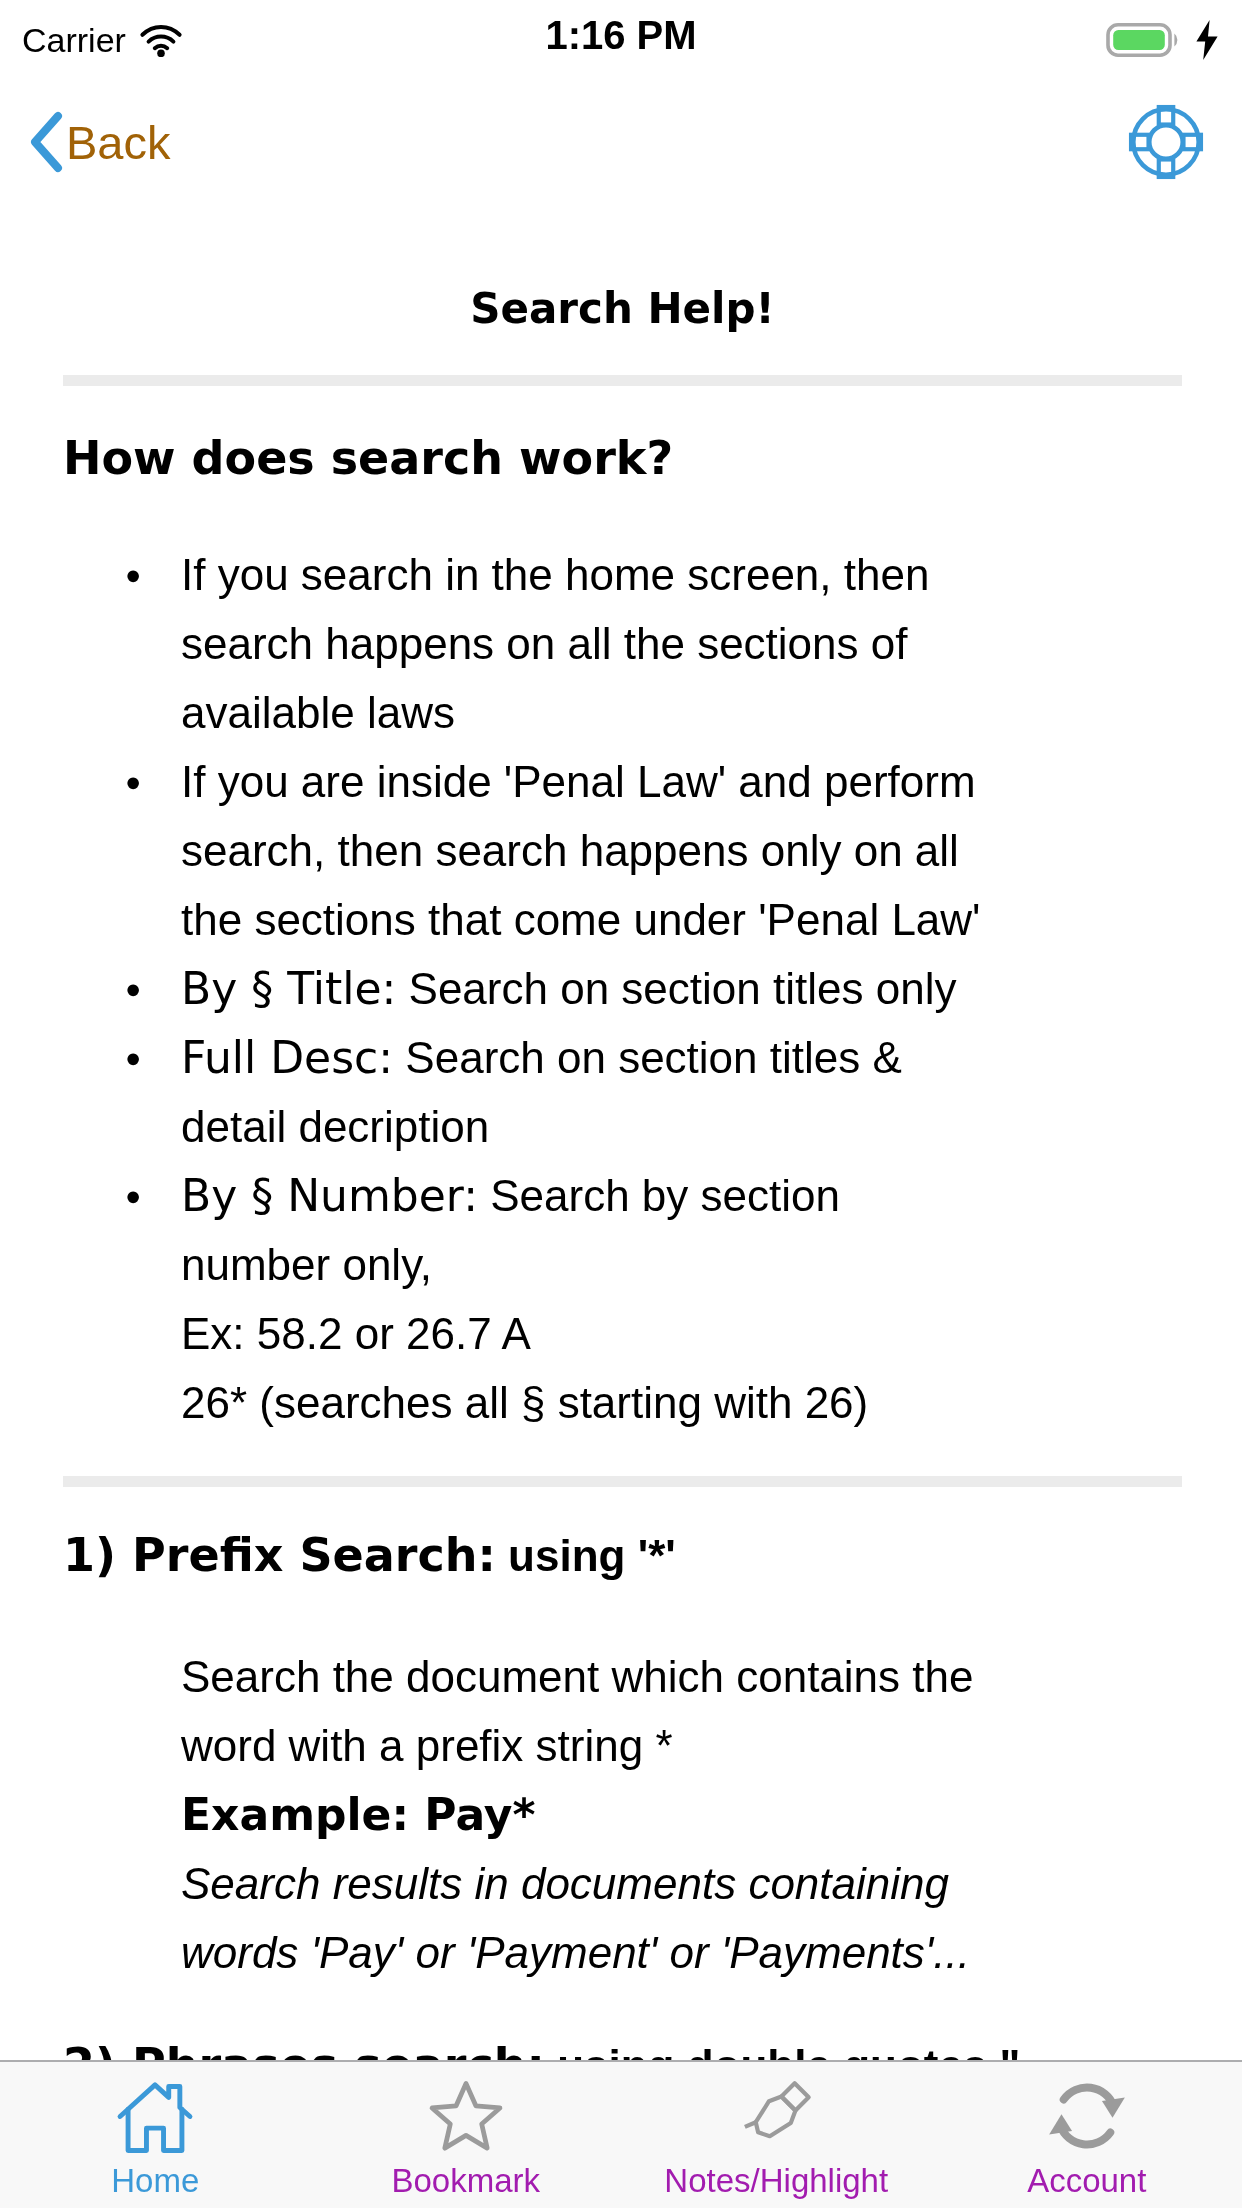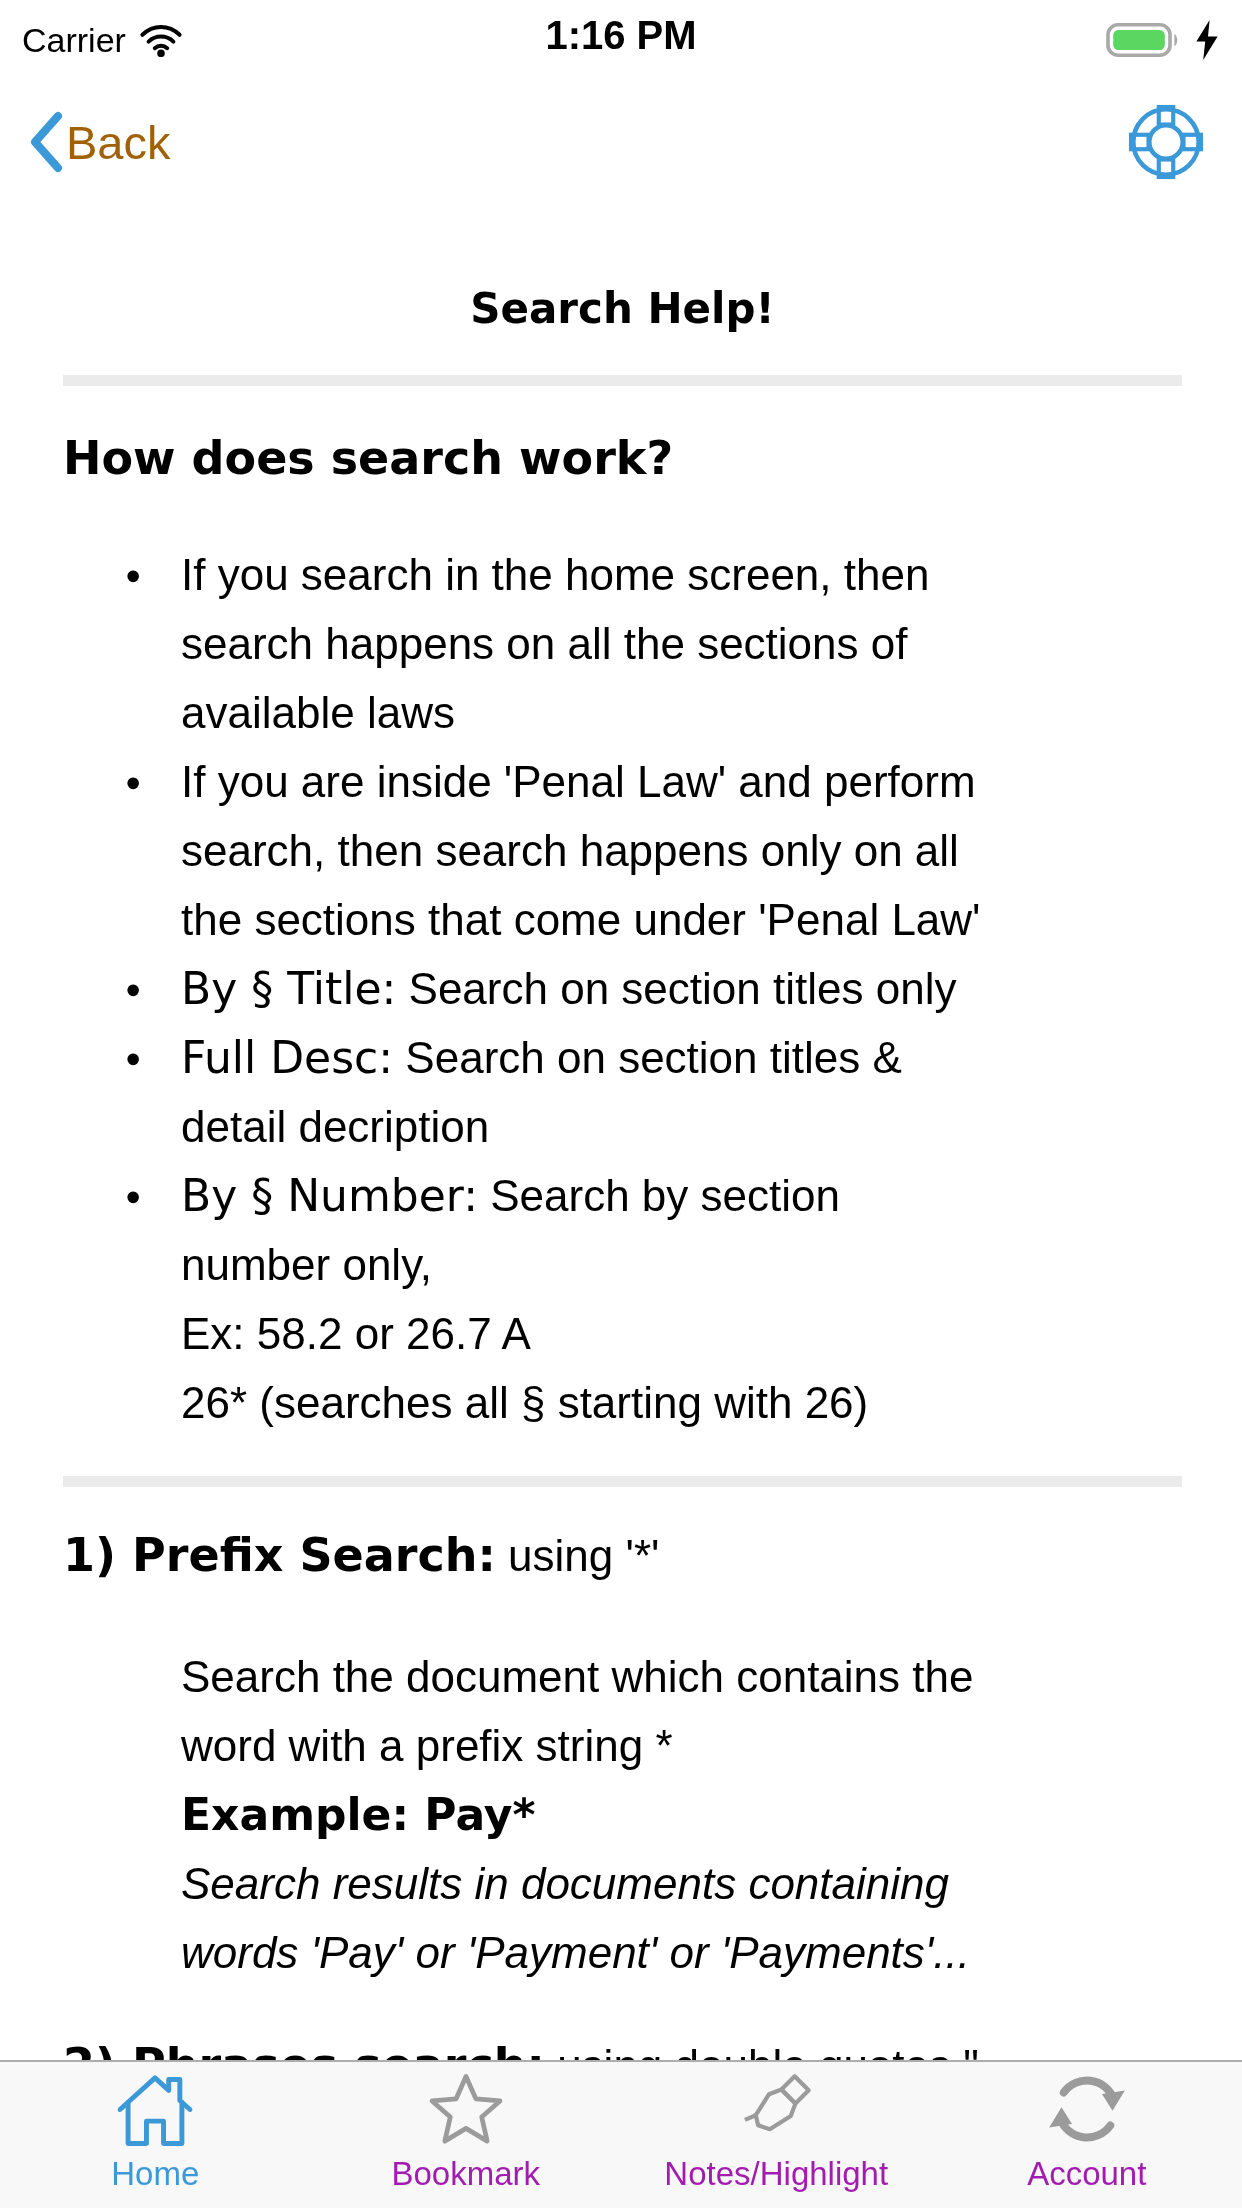--- a/index.html
+++ b/index.html
@@ -38,35 +38,35 @@
   }
   .bullet-list{margin:47px 0 0 0;padding:0;list-style:none;font-size:44px;line-height:69px;}
   .bullet-list li{position:relative;padding-left:118px;}
   .bullet-list li::before{
     content:"●";position:absolute;left:62px;top:1px;font-size:27px;line-height:69px;
   }
   .inline-bold{font-family:"DejaVu Sans",sans-serif;font-weight:normal;}
   .li-text,.pre{white-space:pre-wrap;}
   .sub-heading{font-size:44px;line-height:69px;}
   .sub-heading .h-bold{font-family:"DejaVu Sans",sans-serif;font-weight:bold;font-size:46px;}
-  .sub-heading .h-rest{white-space:pre;}
+  .sub-heading .h-rest{white-space:pre;font-weight:bold;}
   .prefix-heading{margin-top:34px;}
   .phrases-heading{margin-top:44px;}
   .indent-block{margin:52px 0 0 118px;font-size:44px;line-height:69px;}
   .ib-regular{display:block;}
   .ib-example{display:block;font-family:"DejaVu Sans",sans-serif;font-weight:bold;}
   .ib-italic{display:block;font-style:italic;}
   
   .tab-bar{
     position:absolute;left:0;right:0;bottom:0;height:148px;background:#F8F8F8;
     border-top:2px solid #ADADAF;display:flex;box-sizing:border-box;
   }
   .tab{
     flex:1;display:flex;flex-direction:column;align-items:center;
-    padding-top:5px;gap:4px;color:#9B9B9B;cursor:pointer;
+    padding-top:12px;gap:4px;color:#9B9B9B;cursor:pointer;
   }
   .tab .tab-label{font-size:33px;color:#a21caf;}
   .tab.active{color:#3B99D8;}
   .tab.active .tab-label{color:#3B99D8;}
   svg{display:block;}
 </style>
 </head>
 <body>
 
 <div class="screen">

